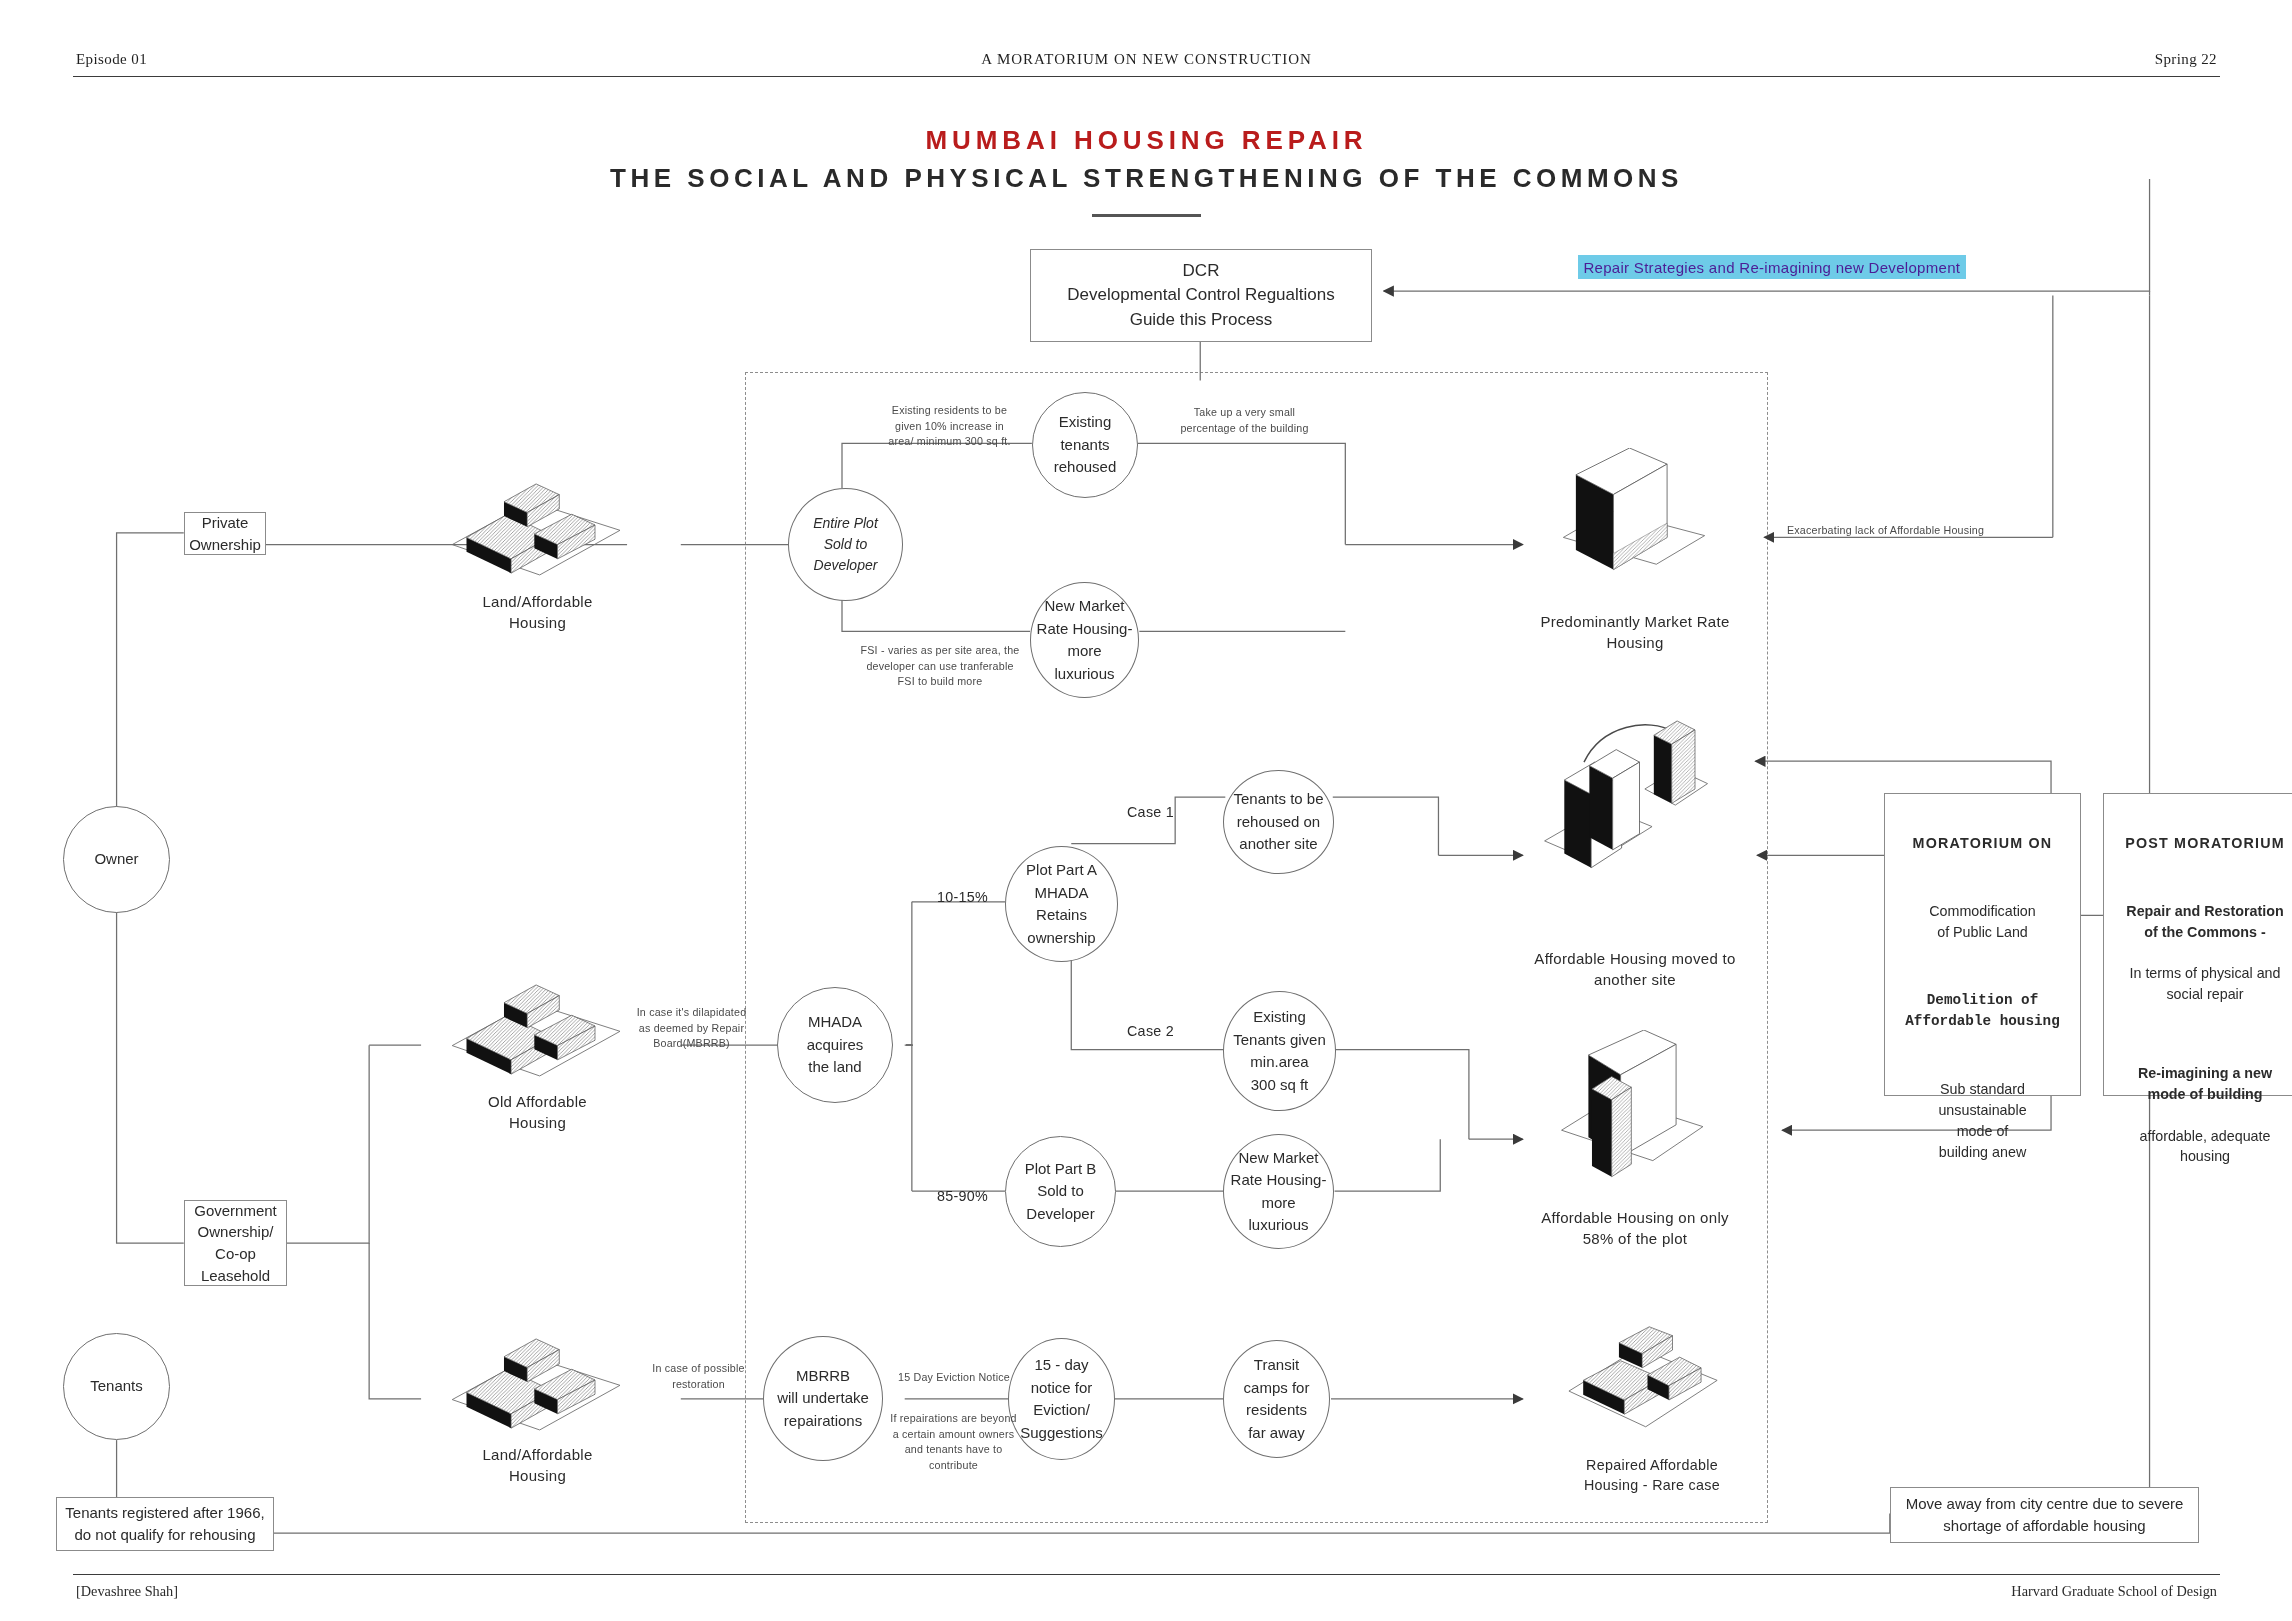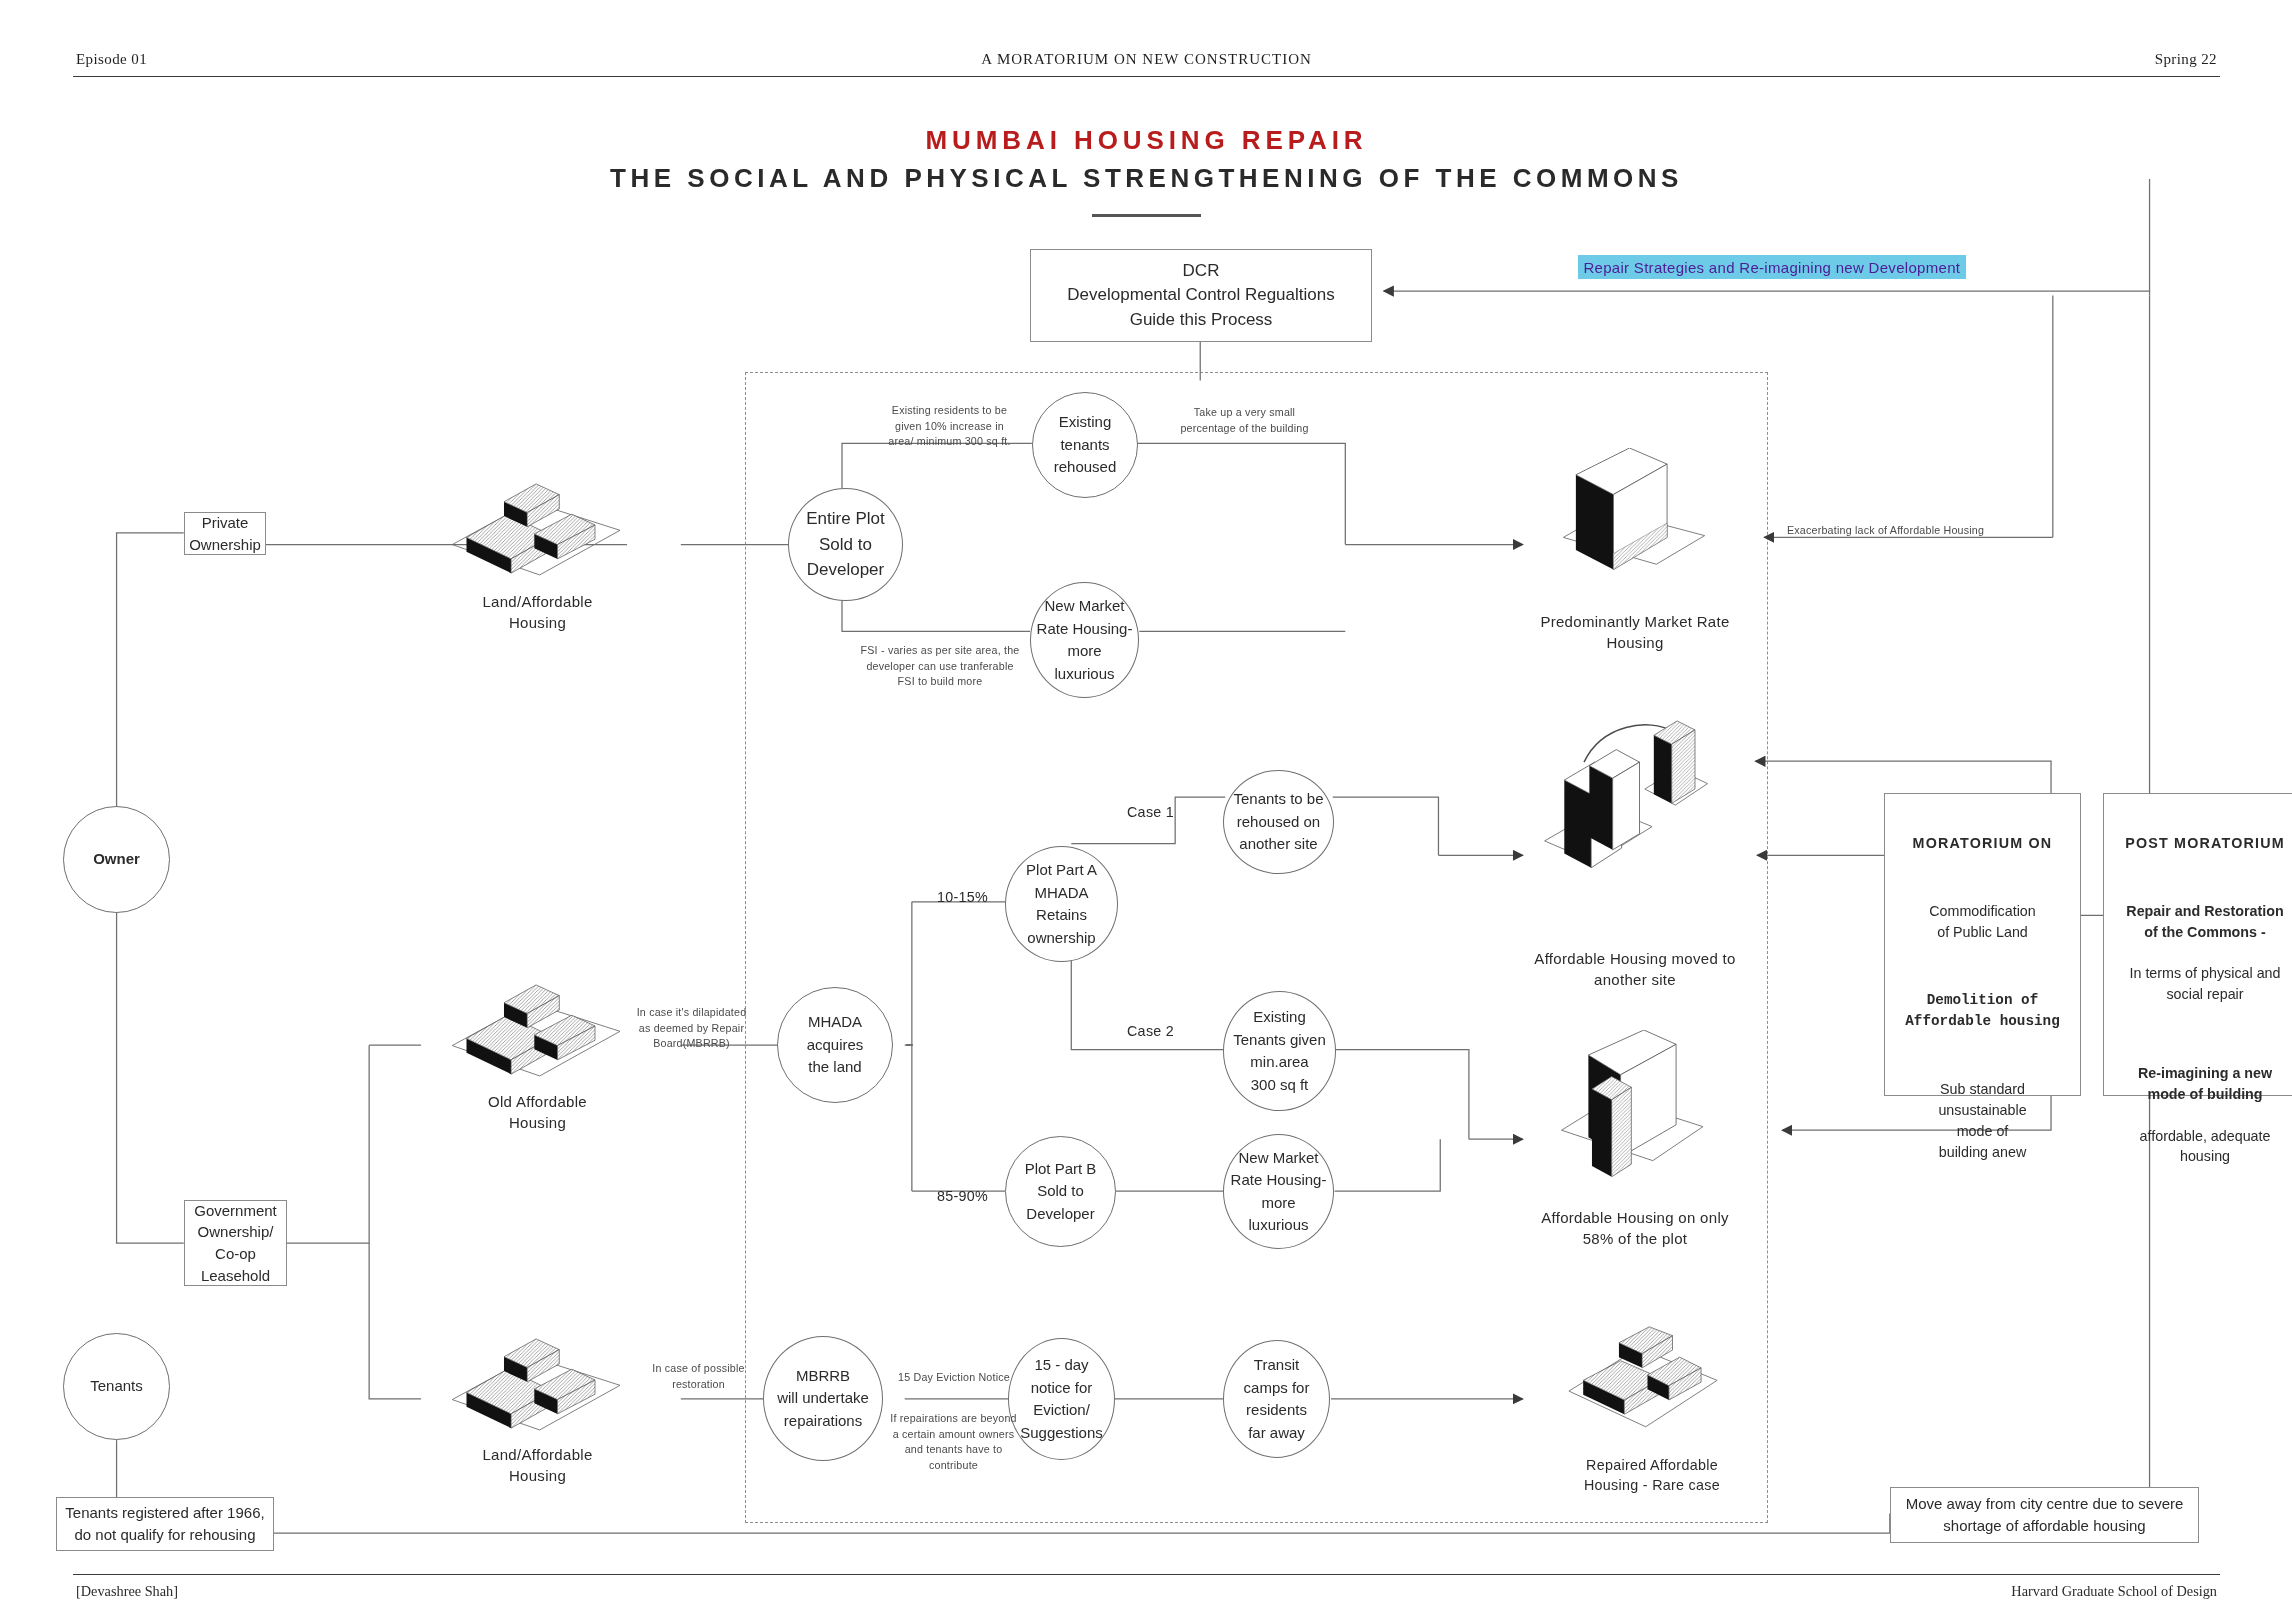--- a/index.html
+++ b/index.html
@@ -279,21 +279,21 @@
   </svg>
 
   <div class="box" style="left: 1030px; top: 249px; width: 342px; height: 93px; font-size: 17px; flex-direction: column; white-space: pre-line;">
     <div>DCR</div>
     <div>Developmental Control Regualtions</div>
     <div>Guide this Process</div>
   </div>
 
   <div class="hl" style="left:1578px; top:255px;">Repair Strategies and Re-imagining new Development</div>
 
-  <div class="ellipse" style="left:63px; top:806px; width:107px; height:107px; font-size:15px;font-weight:bold;">Owner</div>
+  <div class="ellipse" style="left:63px; top:806px; width:107px; height:107px; font-size:15px;">Owner</div>
 
   <div class="ellipse" style="left:63px; top:1333px; width:107px; height:107px; font-size:15px;">Tenants</div>
 
   <div class="box" style="left:184px; top:512px; width:82px; height:43px; font-size:15px; white-space:pre-line;">Private
 Ownership</div>
 
   <div class="box" style="left:184px; top:1200px; width:103px; height:86px; font-size:15px; white-space:pre-line;">Government
 Ownership/
 Co-op
 Leasehold</div>
@@ -345,21 +345,21 @@
     <polygon points="78,30 78,46 104,58 104,42" fill="#111"></polygon>
     <polygon points="78,30 104,42 140,22 114,10" fill="url(#hatch1)" stroke="#555" stroke-width="0.8"></polygon>
     <polygon points="104,42 104,58 140,38 140,22" fill="url(#hatch1)" stroke="#555" stroke-width="0.8"></polygon>
     <polygon points="112,66 112,82 138,94 138,78" fill="#111"></polygon>
     <polygon points="112,66 138,78 180,56 154,44" fill="url(#hatch1)" stroke="#555" stroke-width="0.8"></polygon>
     <polygon points="138,78 138,94 180,72 180,56" fill="url(#hatch1)" stroke="#555" stroke-width="0.8"></polygon>
   </svg>
   <div class="lbl" style="left:421px; top:1444px; width:233px; white-space:pre-line;">Land/Affordable
 Housing</div>
 
-  <div class="ellipse" style="left:788px; top:488px; width:115px; height:113px; font-size:17px; white-space:pre-line;">Entire Plot
+  <div class="ellipse" style="left:788px; top:488px; width:115px; height:113px; font-size:14px; white-space:pre-line;font-style:italic;">Entire Plot
 Sold to
 Developer</div>
 
   <div class="ellipse" style="left:1032px; top:392px; width:106px; height:106px; font-size:15px; white-space:pre-line;">Existing
 tenants
 rehoused</div>
 
   <div class="ellipse" style="left:1030px; top:582px; width:109px; height:116px; font-size:15px; white-space:pre-line;">New Market
 Rate Housing-
 more

